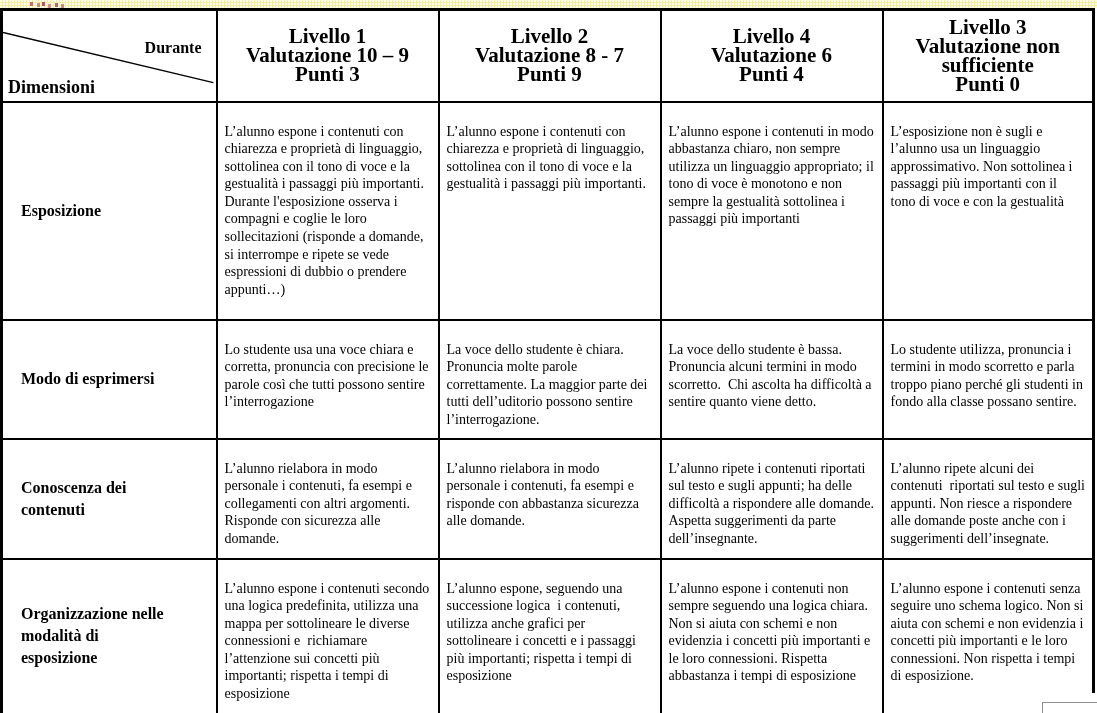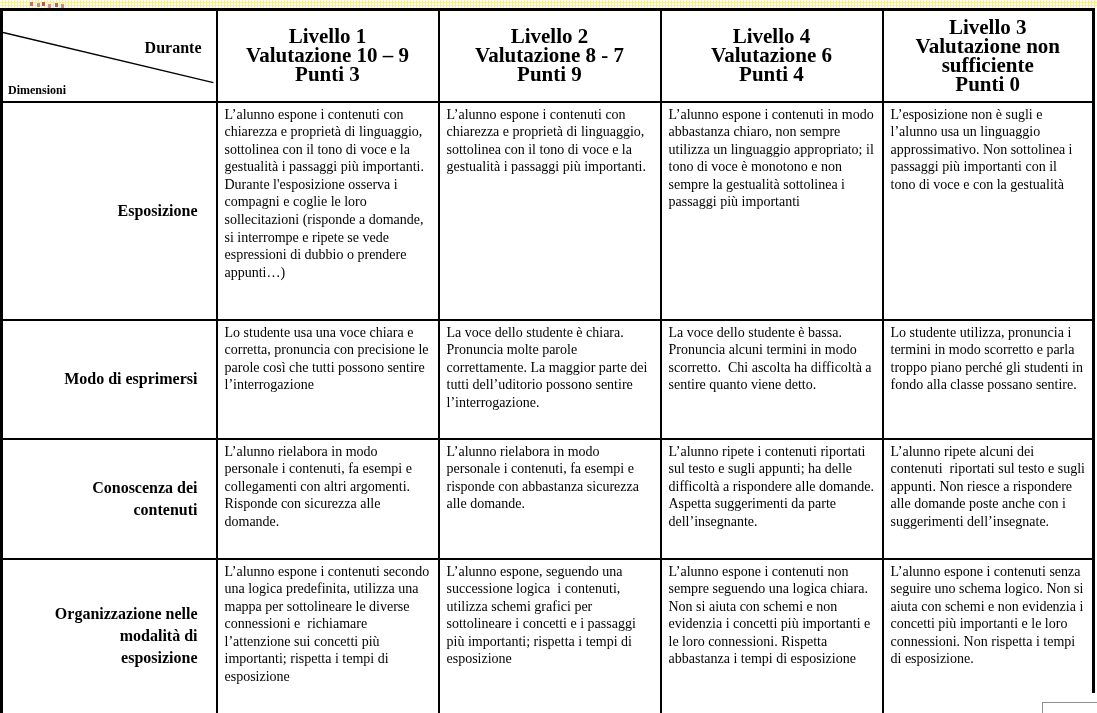--- a/index.html
+++ b/index.html
@@ -38,30 +38,30 @@
   }
   th.head .hline{ display:block; }
   th.corner{ position:relative; vertical-align:middle; }
   th.corner svg{ position:absolute; left:0; top:0; width:100%; height:100%; }
   .corner-top{
     position:absolute; right:14px; top:28px;
     font-weight:bold; font-size:16px;
   }
   .corner-bottom{
     position:absolute; left:5px; bottom:3px;
-    font-weight:bold; font-size:12px;
+    font-weight:bold; font-size:18px;
   }
   td.label{
     font-weight:bold; font-size:16px; line-height:22px;
-    text-align:right; vertical-align:middle;
+    text-align:left; vertical-align:middle;
     white-space:pre-line; padding:2px 18px;
   }
   td.body div.txt{
     font-size:14px; line-height:17.6px;
-    padding:3px 7px 0 7px; white-space:pre-wrap;
+    padding:20px 7px 0 7px; white-space:pre-wrap;
   }
   
   .border-end-patch{
     position:absolute; left:1086px; top:693px; width:11px; height:20px; background:#fff;
   }
   
   .partial-box{
     position:absolute; left:1042px; top:702px; width:54px; height:14px;
     background:#fff; border:1px solid #8f8f8f;
   }
@@ -165,21 +165,21 @@
     </tr>
 
     <tr class="r4">
       <td class="label">Organizzazione nelle
 modalità di
 esposizione</td>
       <td class="body">
             <div class="txt">L’alunno espone i contenuti secondo una logica predefinita, utilizza una mappa per sottolineare le diverse connessioni e  richiamare l’attenzione sui concetti più importanti; rispetta i tempi di esposizione</div>
           </td>
       <td class="body">
-            <div class="txt">L’alunno espone, seguendo una successione logica  i contenuti, utilizza schemi grafici per sottolineare i concetti e i passaggi più importanti; rispetta i tempi di esposizione</div>
+            <div class="txt">L’alunno espone, seguendo una successione logica  i contenuti, utilizza anche grafici per sottolineare i concetti e i passaggi più importanti; rispetta i tempi di esposizione</div>
           </td>
       <td class="body">
             <div class="txt">L’alunno espone i contenuti non sempre seguendo una logica chiara. Non si aiuta con schemi e non evidenzia i concetti più importanti e le loro connessioni. Rispetta abbastanza i tempi di esposizione</div>
           </td>
       <td class="body">
             <div class="txt">L’alunno espone i contenuti senza seguire uno schema logico. Non si aiuta con schemi e non evidenzia i concetti più importanti e le loro connessioni. Non rispetta i tempi di esposizione.</div>
           </td>
     </tr>
   </tbody>
     </table>

